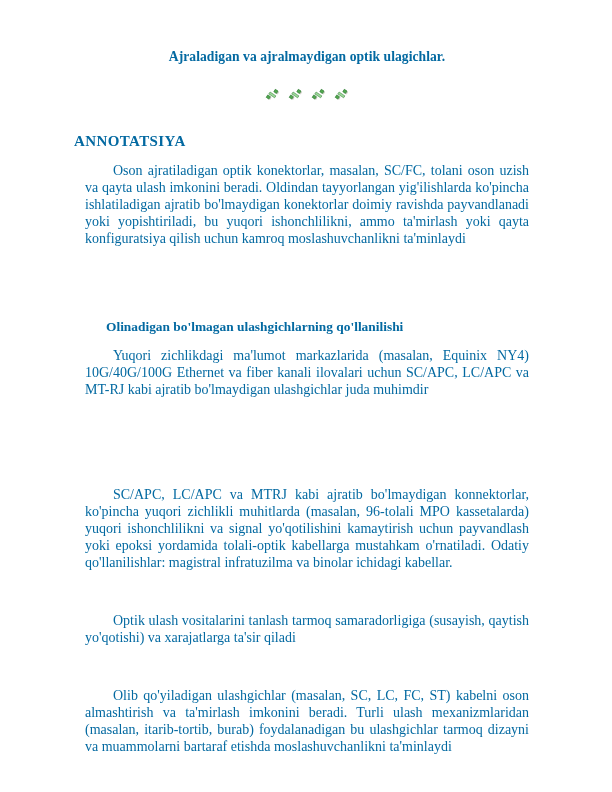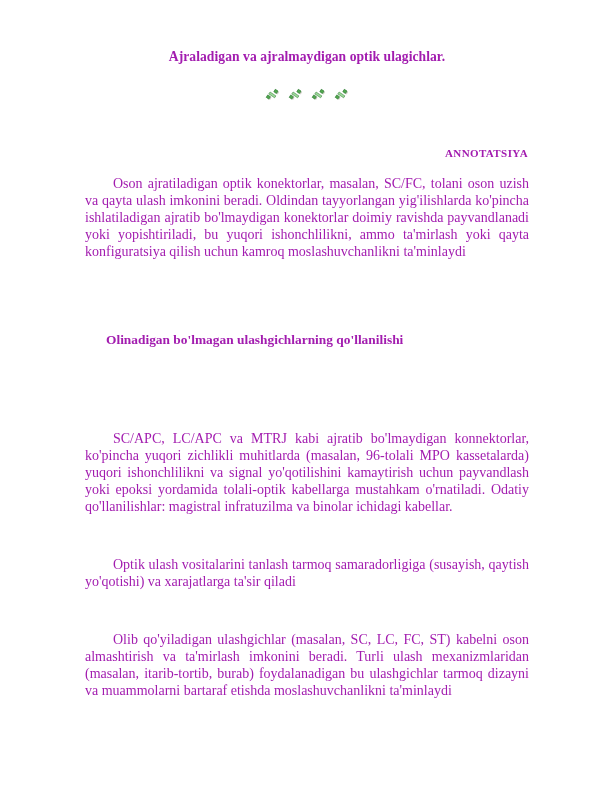--- a/index.html
+++ b/index.html
@@ -8,21 +8,21 @@
     background: #ffffff;
   }
 
   .page {
     position: relative;
     width: 572px;
     height: 792px;
     background: #ffffff;
     overflow: hidden;
     font-family: "Liberation Serif", "DejaVu Serif", serif;
-    color: #a21caf;
+    color: #0369a1;
     box-sizing: border-box;
   }
 
   .content {
     position: absolute;
     left: 74px;
     top: 0;
     width: 466px;
   }
 
@@ -50,25 +50,25 @@
   .gem {
     position: relative;
     width: 16px;
     height: 16px;
     flex: 0 0 auto;
   }
   .gem svg { display: block; }
 
   
   .section-heading-center {
-    text-align: right;
+    text-align: left;
     font-weight: bold;
-    font-size: 11px;
+    font-size: 15px;
     line-height: 18.5px;
-    margin: 12px;
+    margin: 0;
     padding-top: 27px;
     letter-spacing: 0.4px;
   }
 
   
   .section-heading-left {
     font-weight: bold;
     font-size: 13.4px;
     line-height: 18.5px;
     margin: 4px;
@@ -140,20 +140,21 @@
 
     <div class="section-heading-center">ANNOTATSIYA</div>
 
     <p class="body">Oson ajratiladigan optik konektorlar, masalan, SC/FC, tolani oson uzish va qayta ulash imkonini beradi. Oldindan tayyorlangan yig'ilishlarda ko'pincha ishlatiladigan ajratib bo'lmaydigan konektorlar doimiy ravishda payvandlanadi yoki yopishtiriladi, bu yuqori ishonchlilikni, ammo ta'mirlash yoki qayta konfiguratsiya qilish uchun kamroq moslashuvchanlikni ta'minlaydi</p>
 
 
     <div class="spacer-xxl"></div>
 
     <div class="section-heading-left">Olinadigan bo'lmagan ulashgichlarning qo'llanilishi</div>
 
+    <p class="body">Yuqori zichlikdagi ma'lumot markazlarida (masalan, Equinix NY4) 10G/40G/100G Ethernet va fiber kanali ilovalari uchun SC/APC, LC/APC va MT-RJ kabi ajratib bo'lmaydigan ulashgichlar juda muhimdir</p>
 
     <div class="spacer-md"></div>
 
 
     <div class="spacer-xl"></div>
 
 
     <p class="body">SC/APC, LC/APC va MTRJ kabi ajratib bo'lmaydigan konnektorlar, ko'pincha yuqori zichlikli muhitlarda (masalan, 96-tolali MPO kassetalarda) yuqori ishonchlilikni va signal yo'qotilishini kamaytirish uchun payvandlash yoki epoksi yordamida tolali-optik kabellarga mustahkam o'rnatiladi.  Odatiy qo'llanilishlar: magistral infratuzilma va binolar ichidagi kabellar.</p>
 
     <div class="spacer-md"></div>

